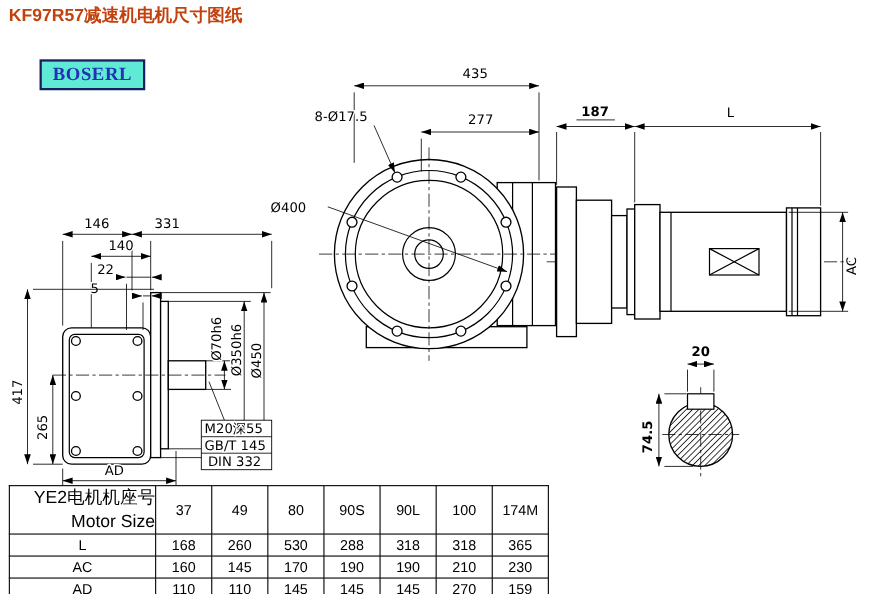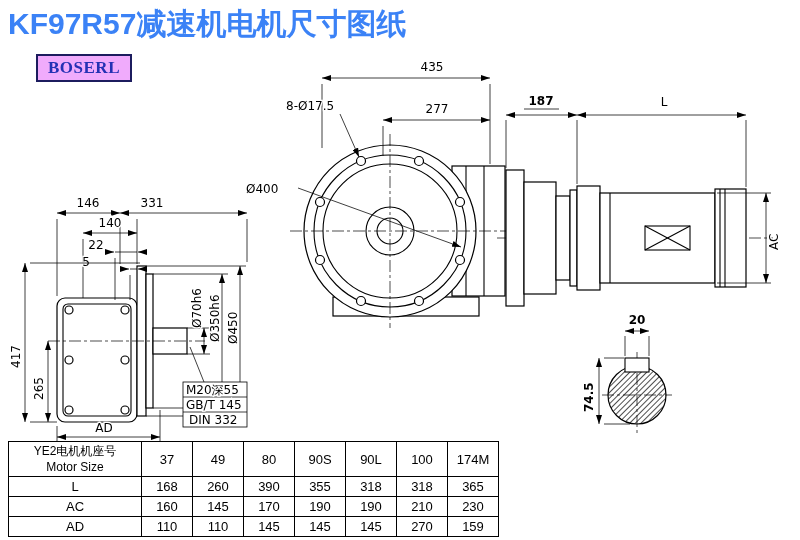--- a/index.html
+++ b/index.html
@@ -1,28 +1,28 @@
 <!DOCTYPE html>
 <html><head>
 <meta charset="utf-8">
 <style>
   html,body{margin:0;padding:0;}
   body{width:800px;height:540px;background:#fff;position:relative;overflow:hidden;
        font-family:"Liberation Sans",sans-serif;}
-  #page-title{position:absolute;left:8px;top:4px;font-size:30px;font-weight:bold;color:#3b82f6;white-space:nowrap;}
+  #page-title{position:absolute;left:8px;top:4px;font-size:16px;font-weight:bold;color:#c2410c;white-space:nowrap;}
   #logo-box{position:absolute;left:36px;top:54px;width:92px;height:24px;border:2px solid #1c1c5e;
-        display:flex;align-items:center;justify-content:center;background:#f0abfc;
+        display:flex;align-items:center;justify-content:center;background:#5eead4;
         color:#2431b4;font-family:"Liberation Serif",serif;font-weight:bold;font-size:17px;letter-spacing:.5px;}
   svg.draw{position:absolute;left:0;top:0;}
   #size-table{position:absolute;left:8px;top:441px;border-collapse:collapse;table-layout:fixed;background:#fff;}
   #size-table td{border:1px solid #000;text-align:center;font-size:13px;color:#000;padding:0;height:19px;}
   #size-table tr.hdr td{height:34px;}
   #size-table td.c0{width:132px;}
   #size-table td.cn{width:50px;}
-  .hcell div{font-size:12px;line-height:1.35;}
+  .hcell div{font-size:16px;line-height:1.35;text-align:right;}
   
   .o{fill:#fff;stroke:#000;stroke-width:1.2;}
   .on{fill:none;stroke:#000;stroke-width:1.1;}
   .d{stroke:#000;stroke-width:0.75;fill:none;}
   .cl{stroke:#000;stroke-width:0.7;stroke-dasharray:12 3 3 3;fill:none;}
   text.t{fill:#000;font-family:"DejaVu Sans",sans-serif;font-size:12px;
          paint-order:stroke;stroke:#fff;stroke-width:2.5px;}
   text.b{font-weight:bold;}
 </style>
 </head>
@@ -223,22 +223,22 @@
     <td class="cn">80</td>
     <td class="cn">90S</td>
     <td class="cn">90L</td>
     <td class="cn">100</td>
     <td class="cn">174M</td>
   </tr>
   <tr>
     <td class="c0">L</td>
     <td>168</td>
     <td>260</td>
-    <td>390</td>
-    <td>355</td>
+    <td>530</td>
+    <td>288</td>
     <td>318</td>
     <td>318</td>
     <td>365</td>
   </tr>
   <tr>
     <td class="c0">AC</td>
     <td>160</td>
     <td>145</td>
     <td>170</td>
     <td>190</td>

